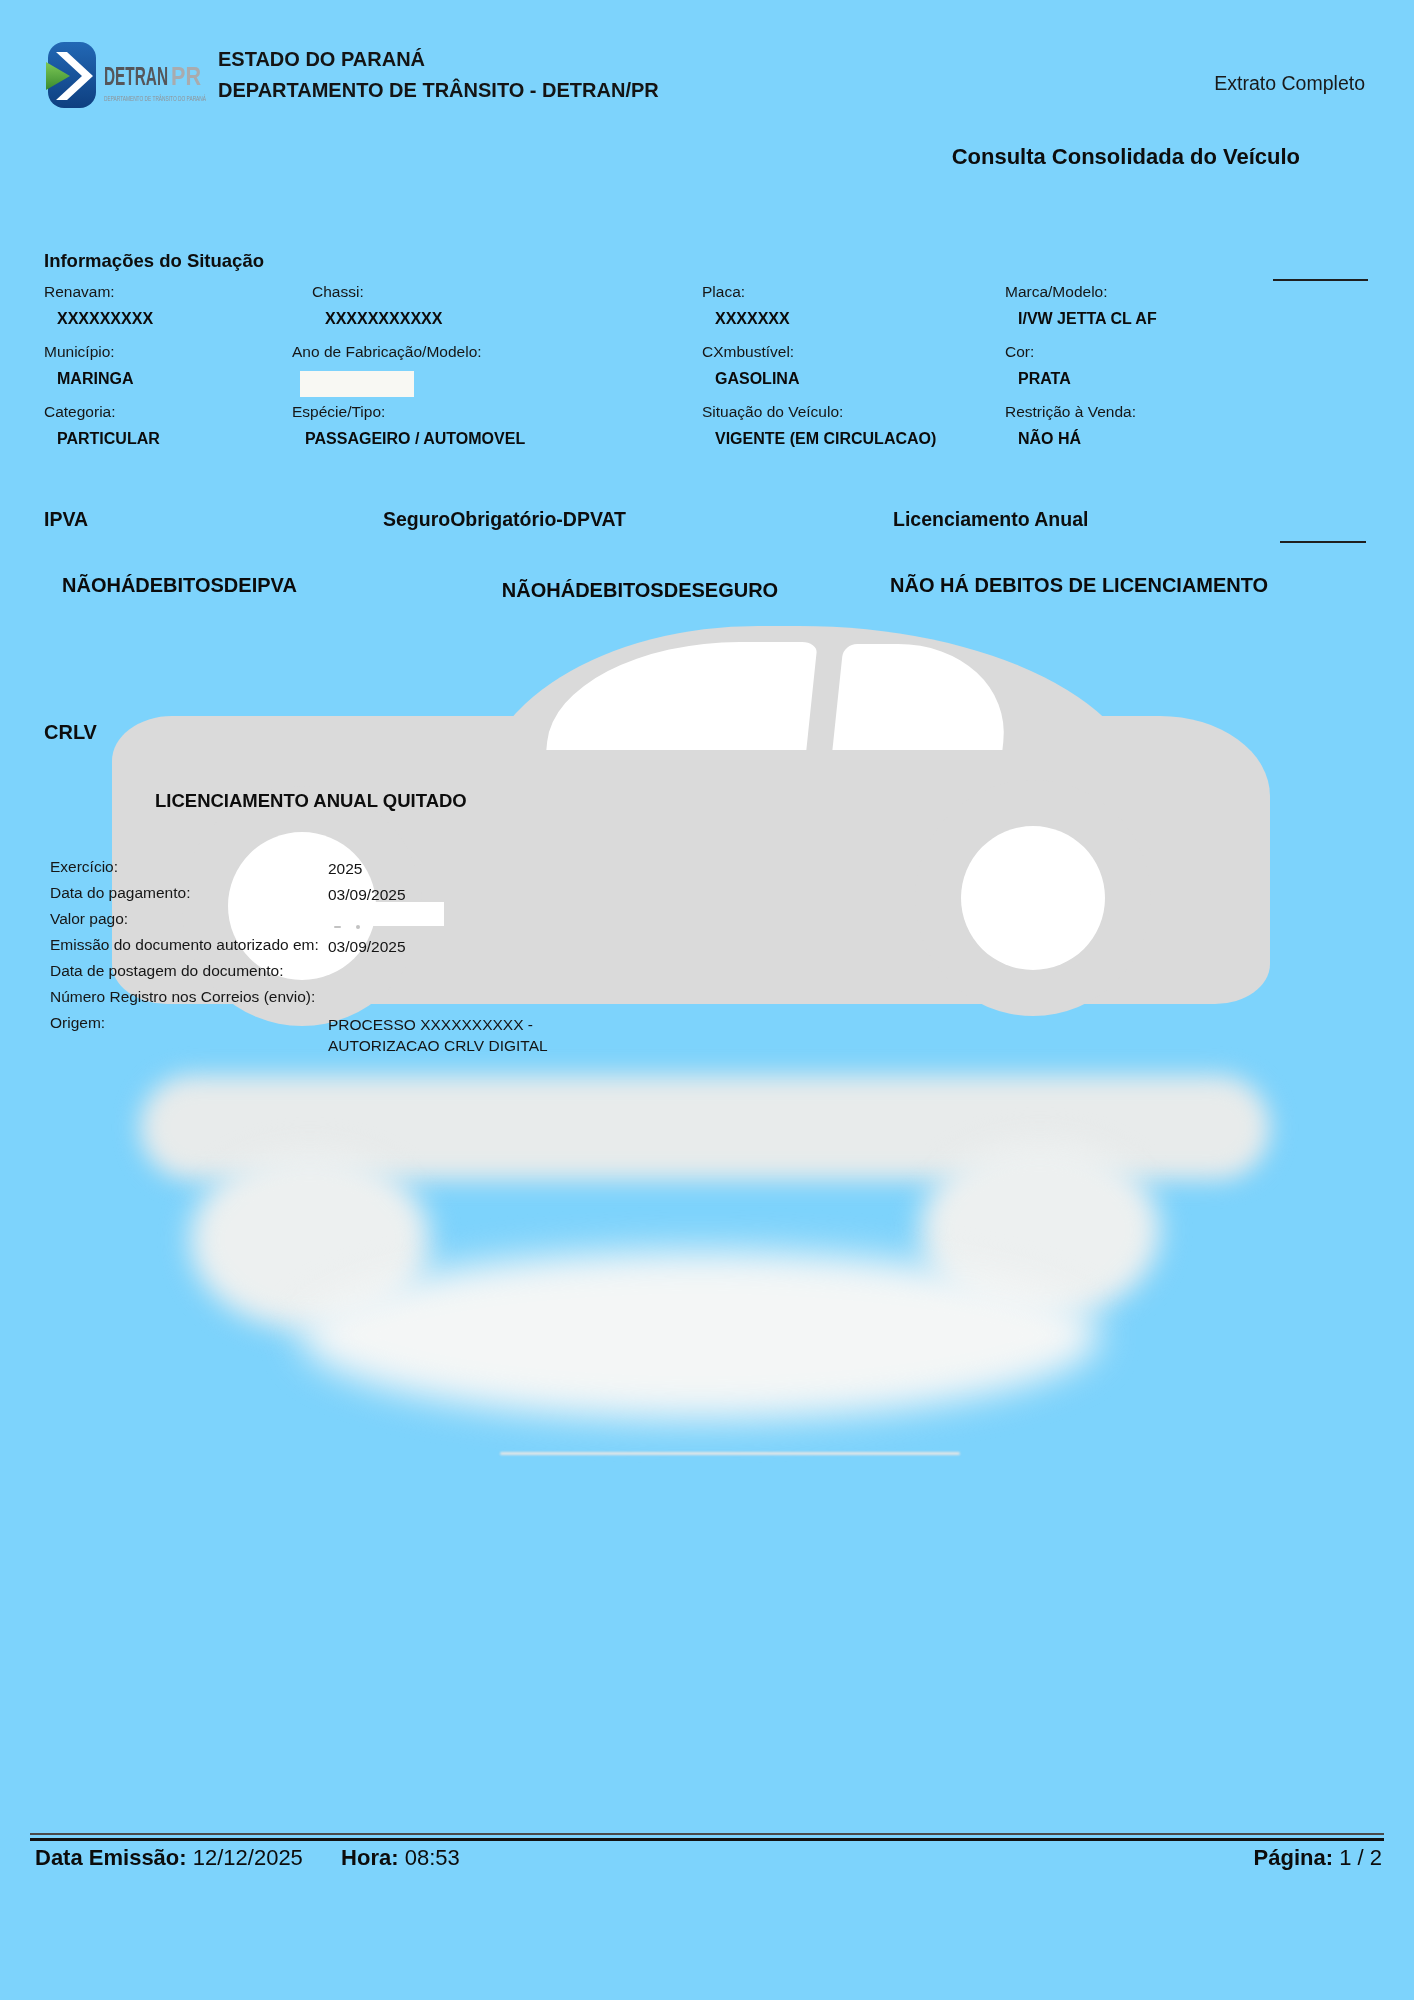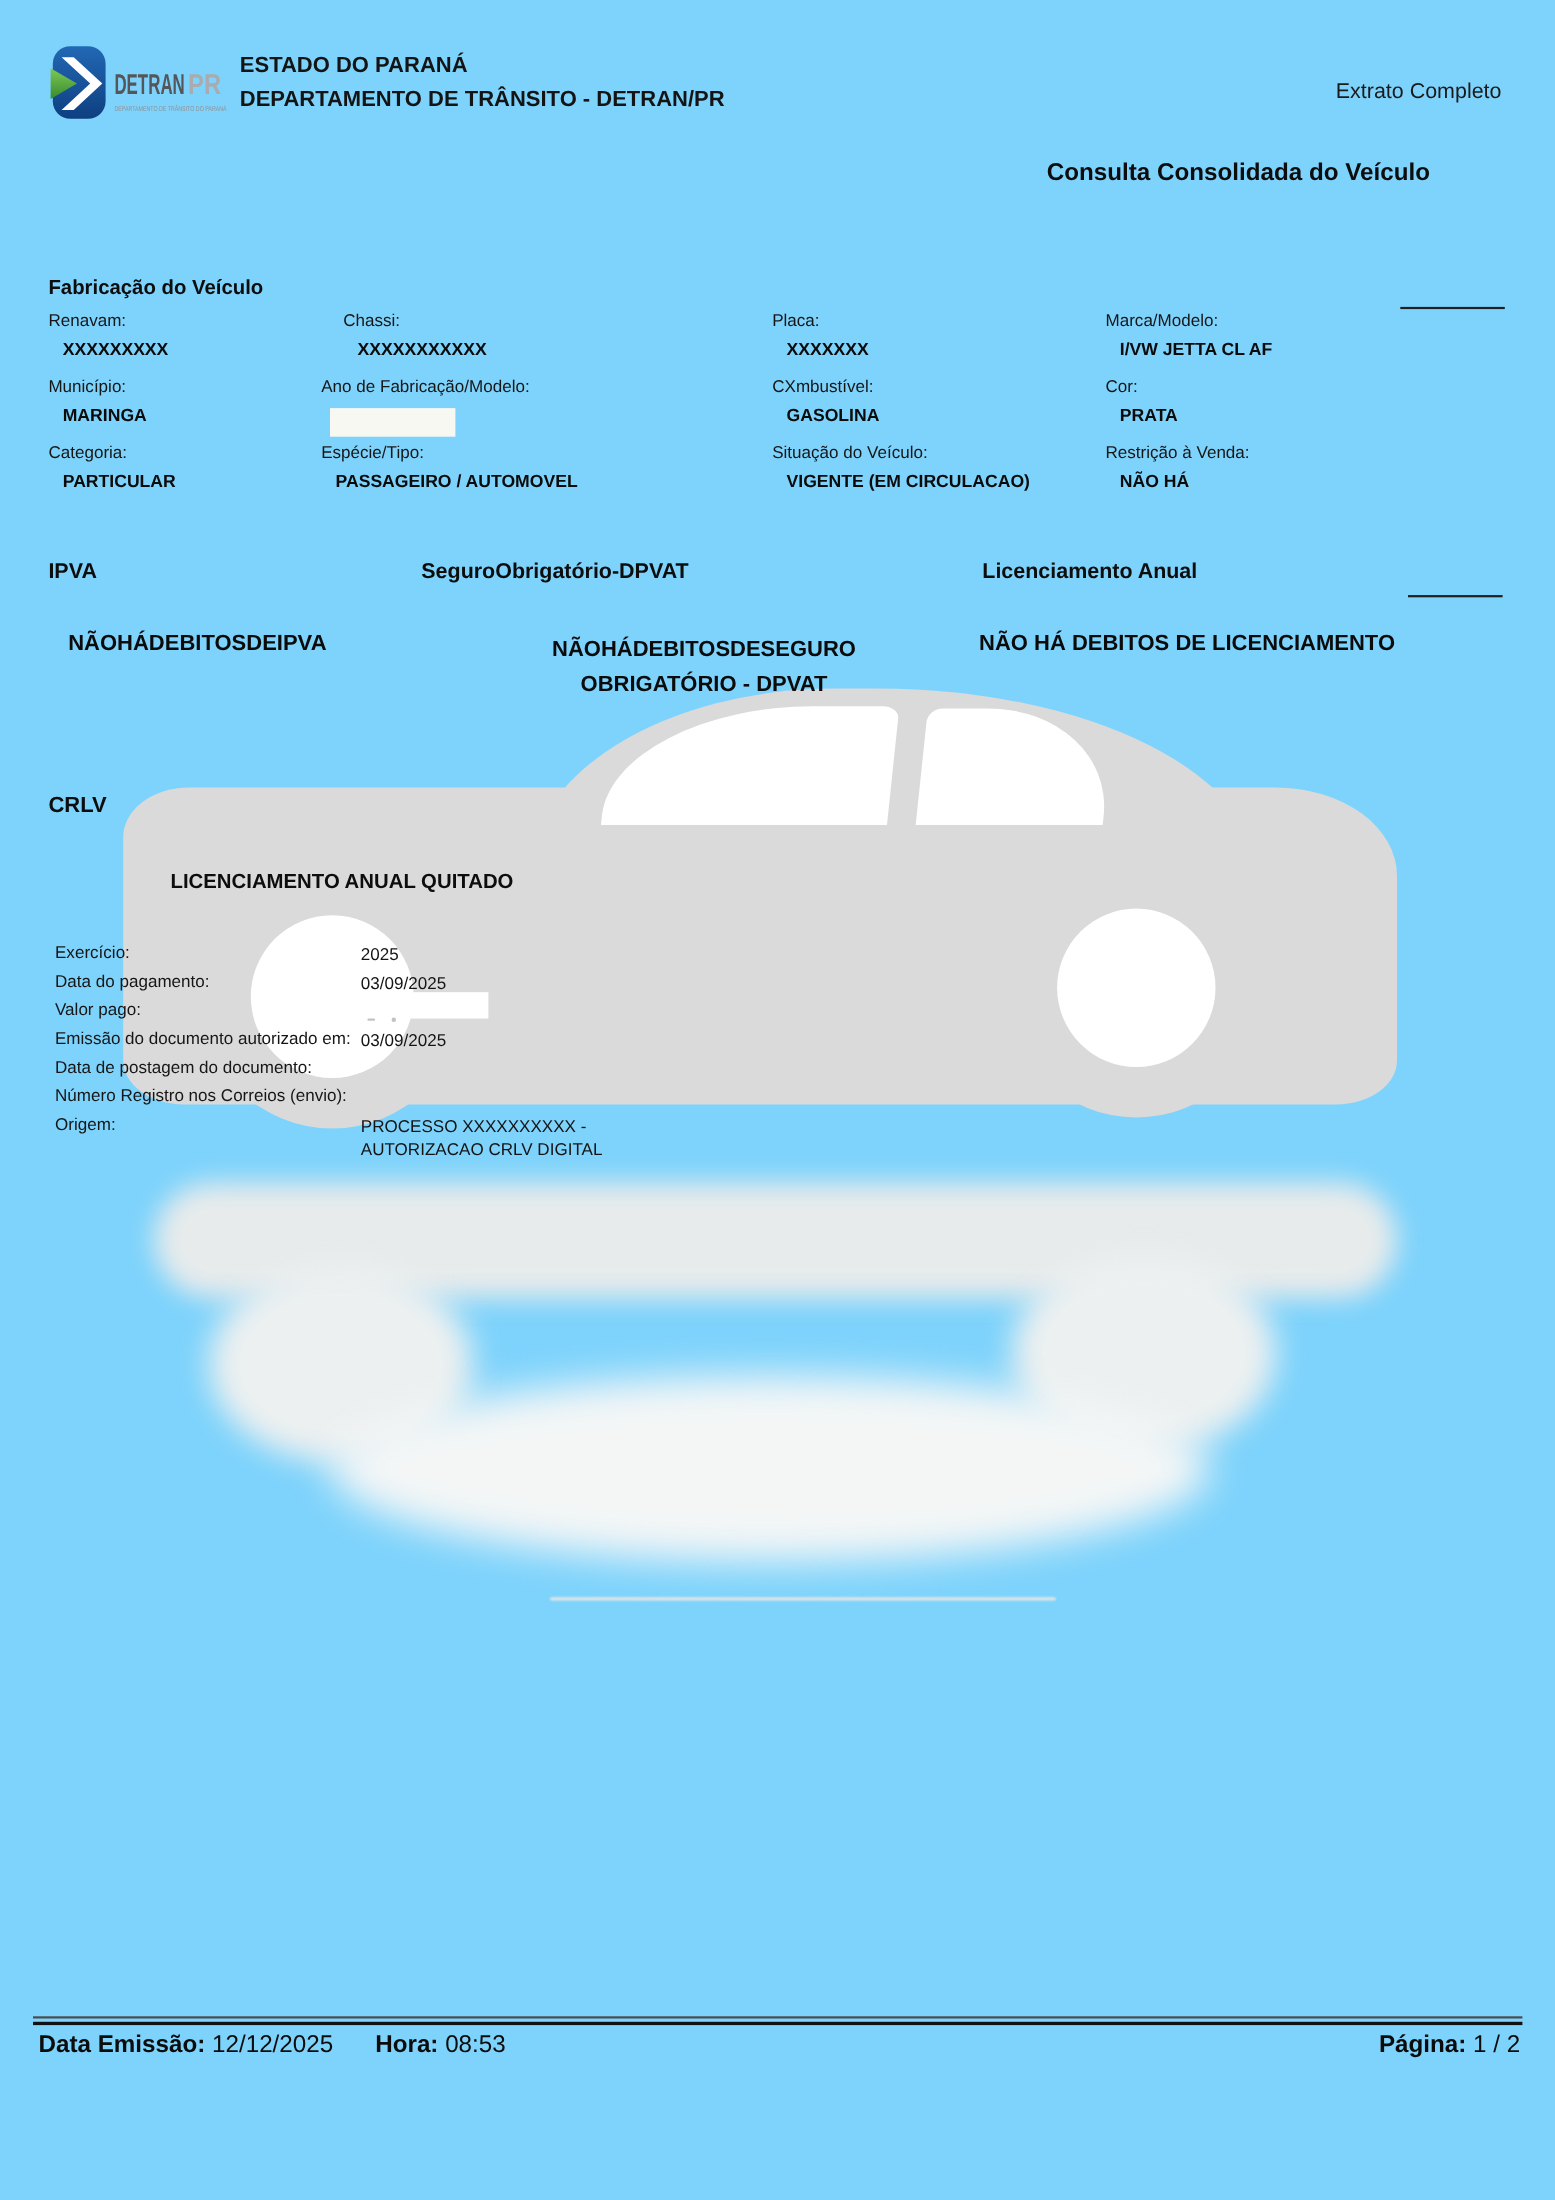--- a/index.html
+++ b/index.html
@@ -113,21 +113,21 @@
 
     <div class="org-block">
       <div>ESTADO DO PARANÁ</div>
       <div>DEPARTAMENTO DE TRÂNSITO - DETRAN/PR</div>
     </div>
 
     <div class="extrato">Extrato Completo</div>
 
     <div class="doc-title">Consulta Consolidada do Veículo</div>
 
-    <div class="sec-heading" style="left:44px;top:250px;">Fabricação do Veículo</div>
+    <div class="sec-heading" style="left:44px;top:250px;">Informações do Situação</div>
 
     <div class="cell" style="left:44px;top:283px;">
       <div class="lbl">Renavam:</div>
       <div class="val">XXXXXXXXX</div>
     </div>
     <div class="cell" style="left:292px;top:283px;margin-left:20px;">
       <div class="lbl">Chassi:</div>
       <div class="val">XXXXXXXXXXX</div>
     </div>
     <div class="cell" style="left:702px;top:283px;">
@@ -176,21 +176,20 @@
     <div class="short-line" style="left:1273px;top:279px;width:95px;"></div>
     <div class="short-line" style="left:1280px;top:541px;width:86px;"></div>
 
     <div class="debit-head" style="left:44px;top:508px;">IPVA</div>
     <div class="debit-head" style="left:383px;top:508px;text-align:right;">SeguroObrigatório-DPVAT</div>
     <div class="debit-head" style="left:893px;top:508px;">Licenciamento Anual</div>
 
     <div class="debit-status" style="left:62px;top:574px;">NÃOHÁDEBITOSDEIPVA</div>
     <div class="debit-status-center">
       <div>NÃOHÁDEBITOSDESEGURO</div>
-      <div>OBRIGATÓRIO - DPVAT</div>
     </div>
     <div class="debit-status" style="left:890px;top:574px;">NÃO HÁ DEBITOS DE LICENCIAMENTO</div>
 
     <div class="sec-heading" style="left:44px;top:721px;font-size:20px;">CRLV</div>
     <div class="sec-heading" style="left:155px;top:790px;">LICENCIAMENTO ANUAL QUITADO</div>
 
     <div class="crlv-row-lbl" style="top:858px;">Exercício:</div>
     <div class="crlv-row-val" style="top:858px;">2025</div>
 
     <div class="crlv-row-lbl" style="top:884px;">Data do pagamento:</div>

